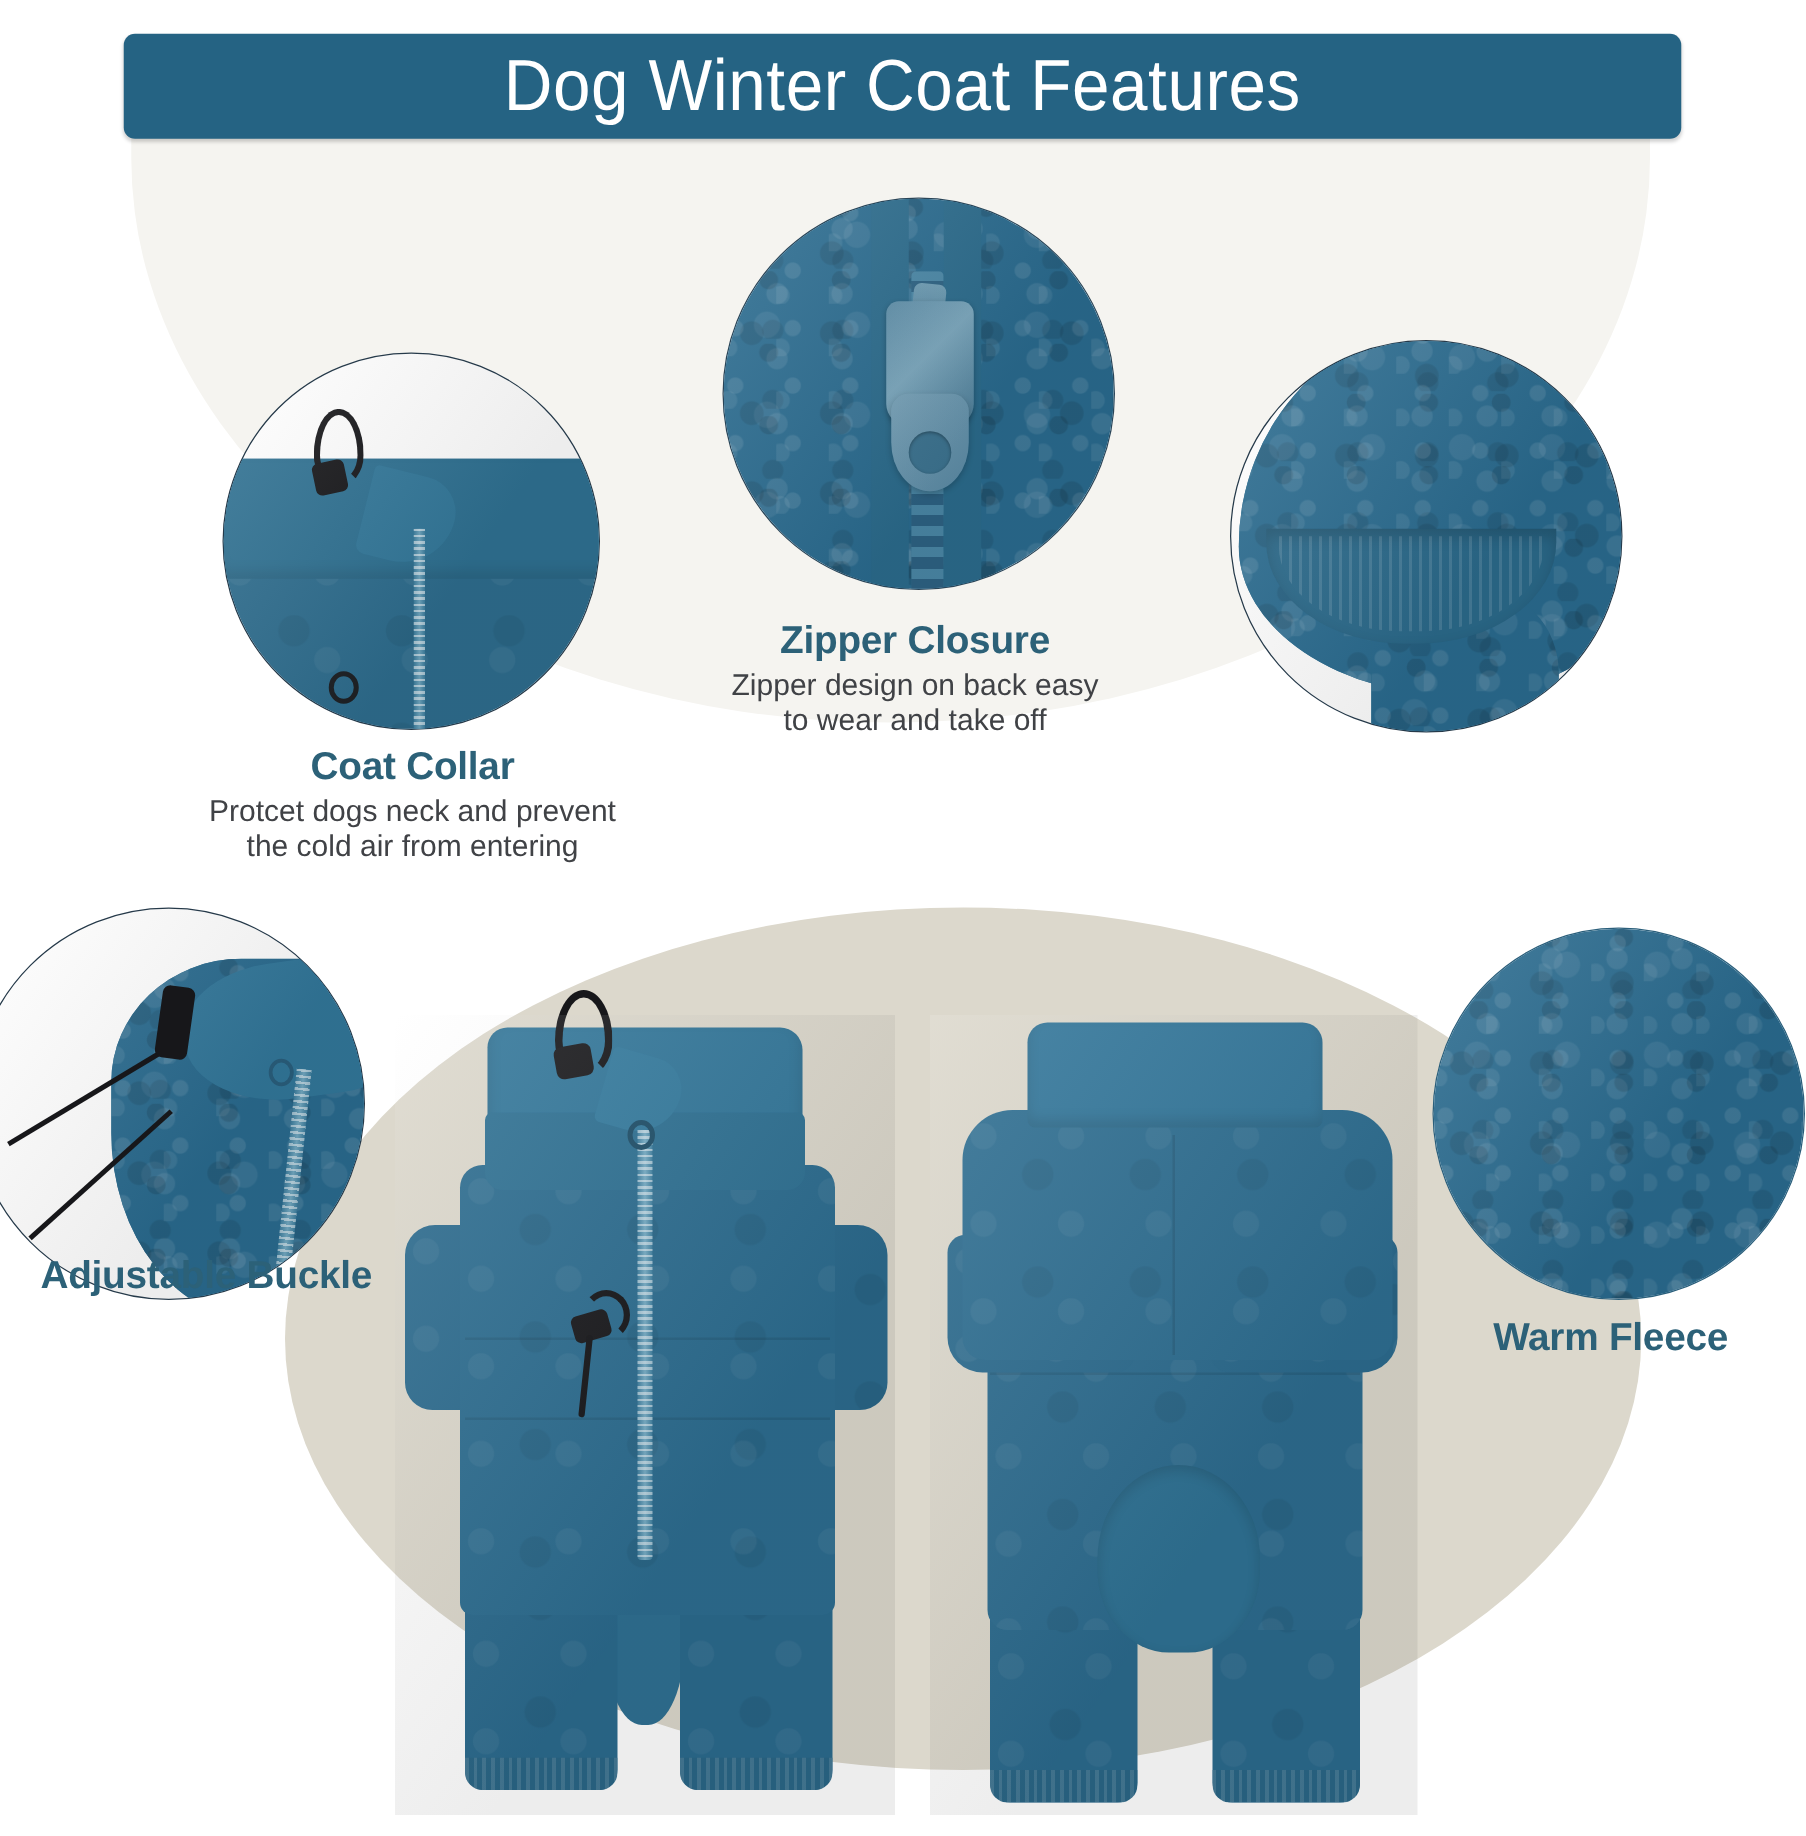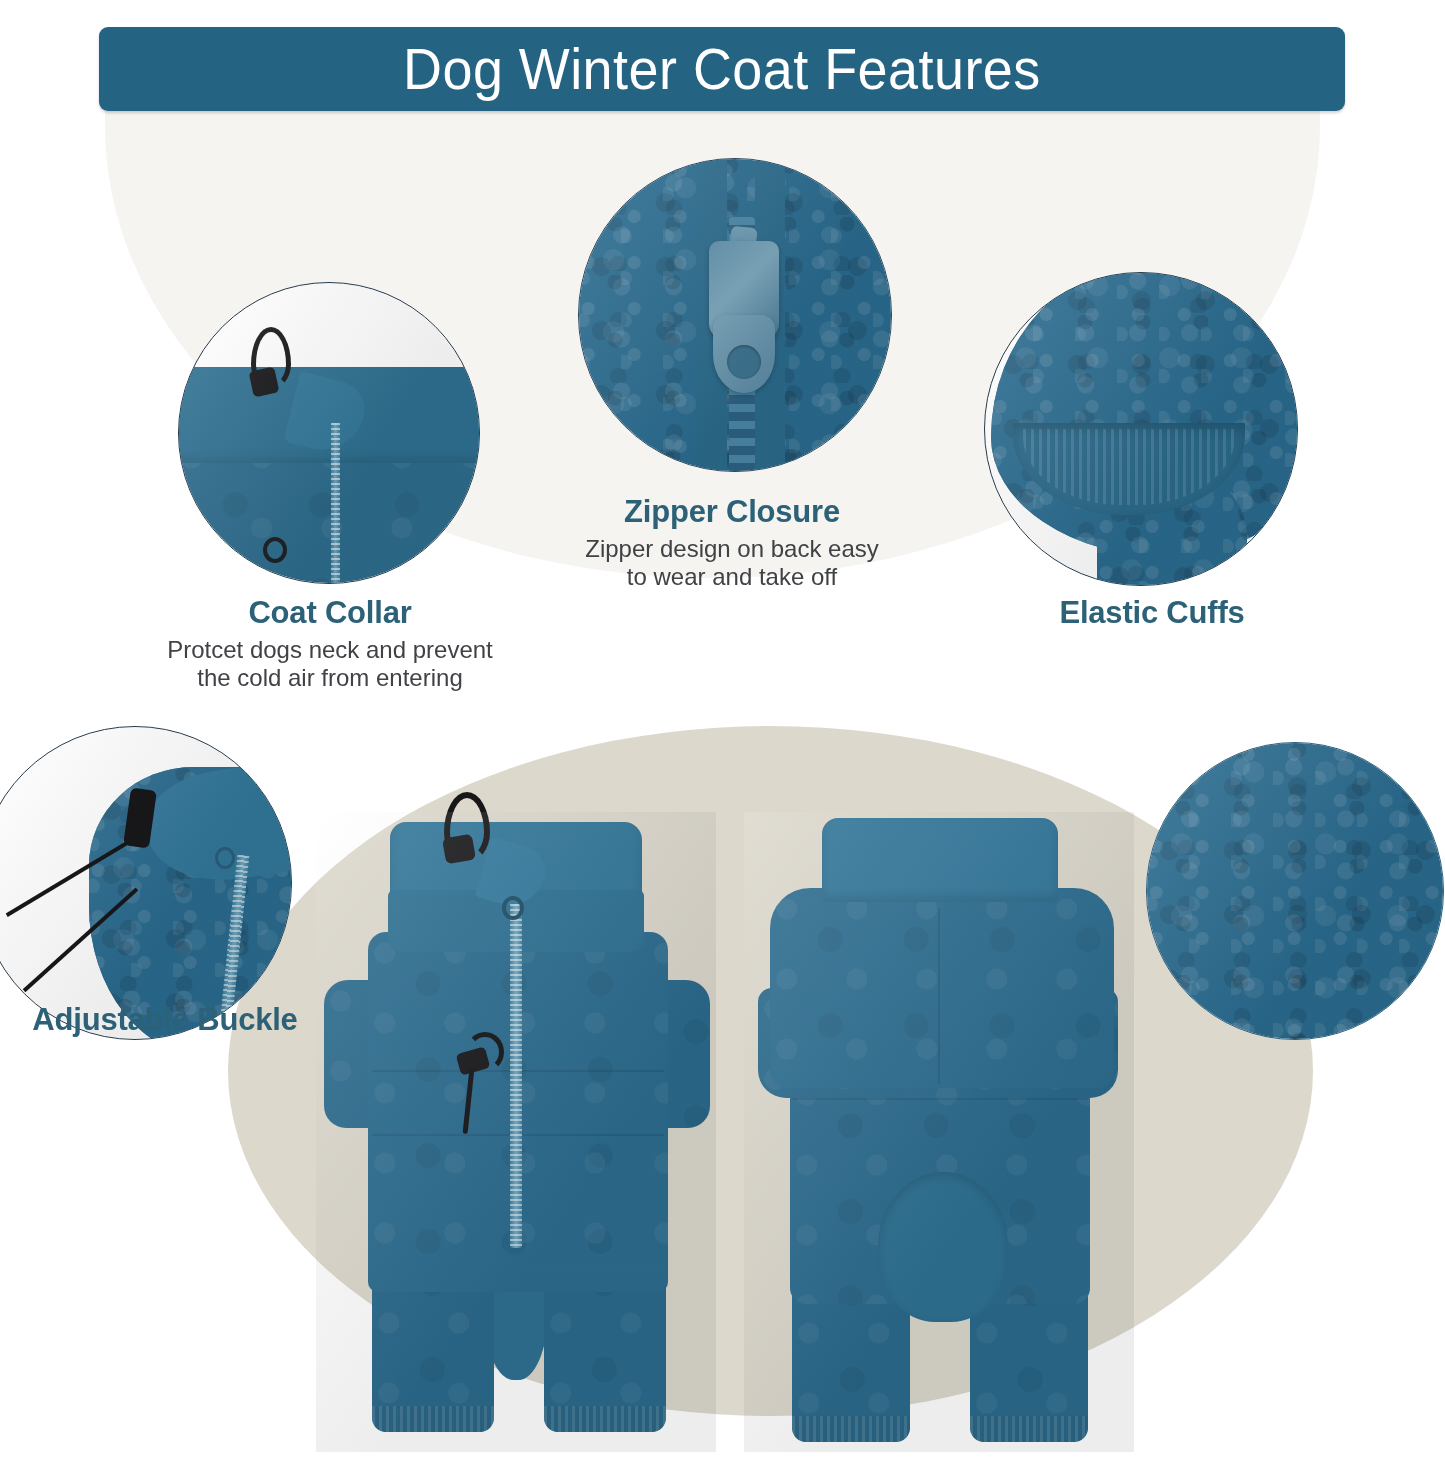--- a/index.html
+++ b/index.html
@@ -520,23 +520,23 @@
 the cold air from entering</p>
   </div>
 
   <div class="feat" id="f-zipper">
     <h3>Zipper Closure</h3>
     <p>Zipper design on back easy
 to wear and take off</p>
   </div>
 
   <div class="feat" id="f-cuffs">
-    <h3>Elastic Cuffs</h3>
   </div>
 
   <div class="feat" id="f-buckle">
     <h3>Adjustable Buckle</h3>
   </div>
 
   <div class="feat" id="f-fleece">
+    <h3>Warm Fleece</h3>
   </div>
 
 </div>
 
 </body></html>

